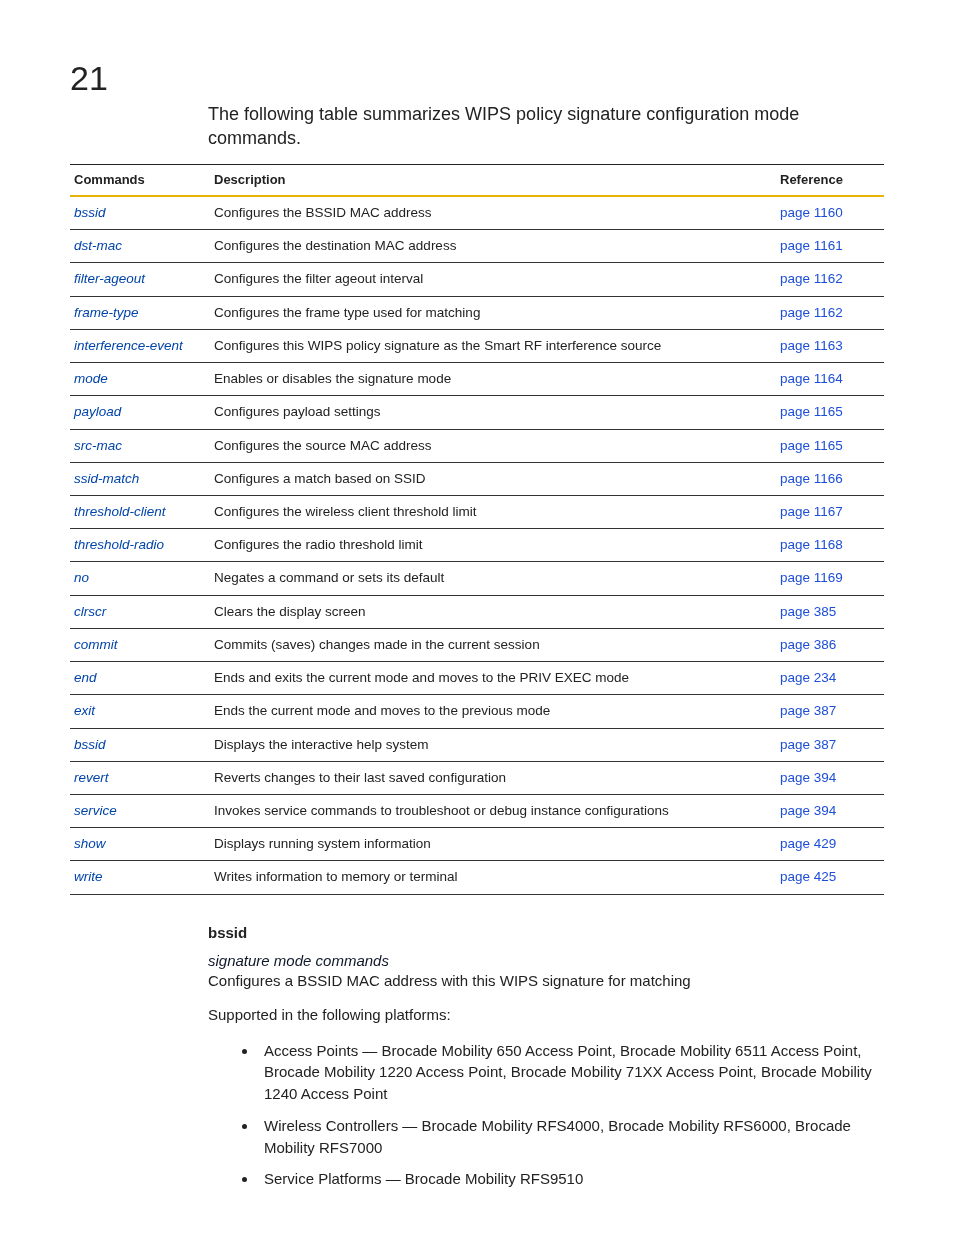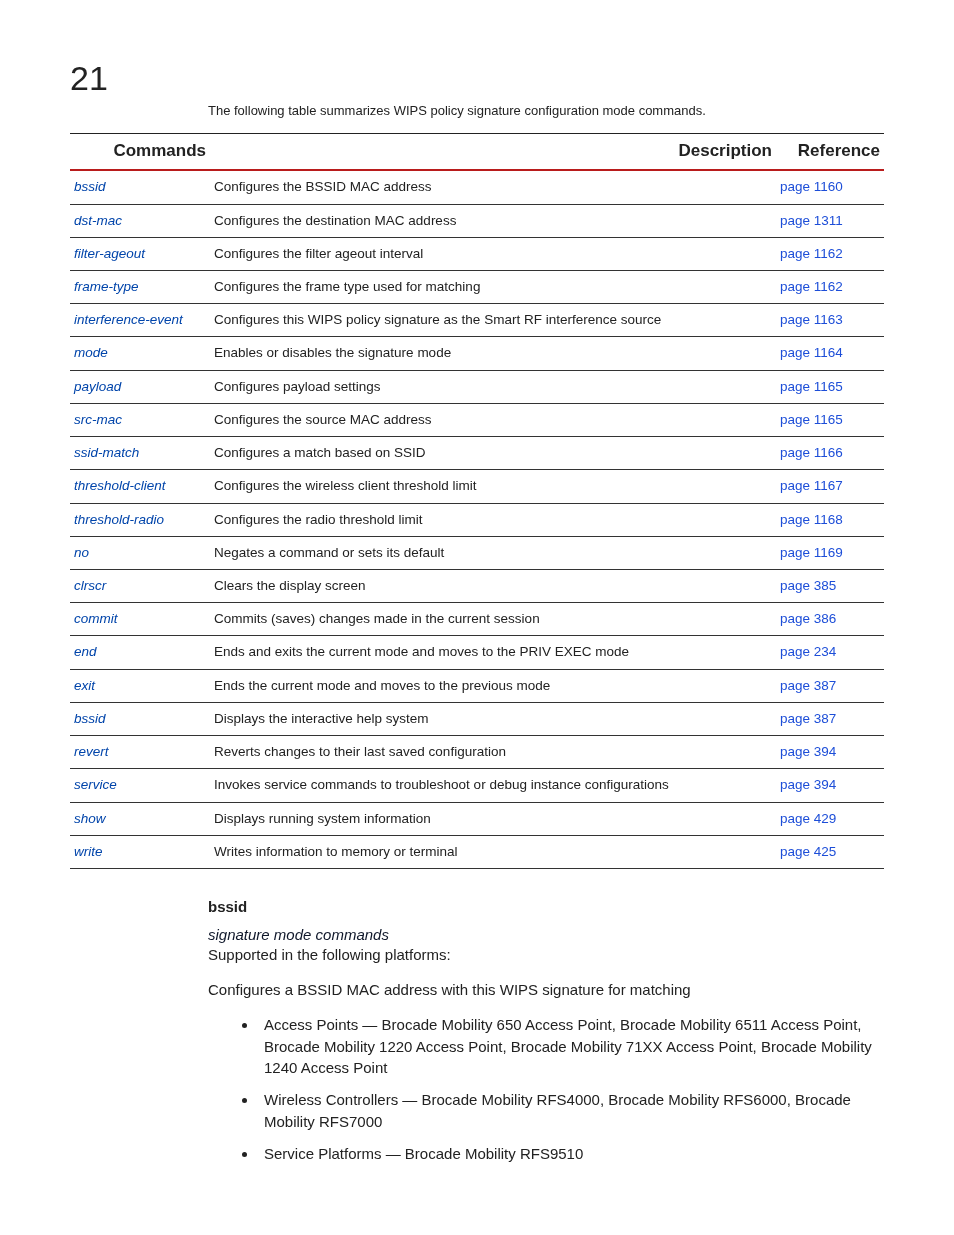--- a/index.html
+++ b/index.html
@@ -11,35 +11,35 @@
     width: 954px;
     box-sizing: border-box;
     line-height: 1.35;
   }
   .chapter-num {
     font-size: 34px;
     font-weight: 400;
   }
   .intro {
     margin-left: 138px;
-    font-size: 13px;
+    font-size: 18px;
     margin-bottom: 14px;
   }
   table.cmds {
     width: 100%;
     border-collapse: collapse;
     font-size: 13.5px;
   }
   table.cmds thead th {
-    text-align: right;
+    text-align: left;
     font-family: Arial, sans-serif;
     font-weight: bold;
-    font-size: 17px;
+    font-size: 13px;
     padding: 6px 4px;
-    border-bottom: 2px solid #b91c1c;
+    border-bottom: 2px solid #eab308;
   }
   table.cmds thead tr {
     border-top: 1px solid #222;
   }
   table.cmds tbody td {
     padding: 7px 4px;
     border-bottom: 1px solid #333;
     vertical-align: top;
   }
   .cmd-link {
@@ -95,21 +95,21 @@
   </thead>
   <tbody id="cmds-body">
       <tr>
         <td><span class="cmd-link">bssid</span></td>
         <td>Configures the BSSID MAC address</td>
         <td><span class="page-link">page 1160</span></td>
       </tr>
       <tr>
         <td><span class="cmd-link">dst-mac</span></td>
         <td>Configures the destination MAC address</td>
-        <td><span class="page-link">page 1311</span></td>
+        <td><span class="page-link">page 1161</span></td>
       </tr>
       <tr>
         <td><span class="cmd-link">filter-ageout</span></td>
         <td>Configures the filter ageout interval</td>
         <td><span class="page-link">page 1162</span></td>
       </tr>
       <tr>
         <td><span class="cmd-link">frame-type</span></td>
         <td>Configures the frame type used for matching</td>
         <td><span class="page-link">page 1162</span></td>
@@ -198,21 +198,21 @@
         <td><span class="cmd-link">write</span></td>
         <td>Writes information to memory or terminal</td>
         <td><span class="page-link">page 425</span></td>
       </tr>
     </tbody>
 </table>
 
 <div class="section">
   <div class="sec-head">bssid</div>
   <div class="sec-link">signature mode commands</div>
+  <div class="sec-para">Configures a BSSID MAC address with this WIPS signature for matching</div>
   <div class="sec-para">Supported in the following platforms:</div>
-  <div class="sec-para">Configures a BSSID MAC address with this WIPS signature for matching</div>
   <ul class="platforms" id="plat-list">
       <li>Access Points — Brocade Mobility 650 Access Point, Brocade Mobility 6511 Access Point, Brocade Mobility 1220 Access Point, Brocade Mobility 71XX Access Point, Brocade Mobility 1240 Access Point</li>
       <li>Wireless Controllers — Brocade Mobility RFS4000, Brocade Mobility RFS6000, Brocade Mobility RFS7000</li>
       <li>Service Platforms — Brocade Mobility RFS9510</li>
     </ul>
 
 </div>
 
 </body></html>

